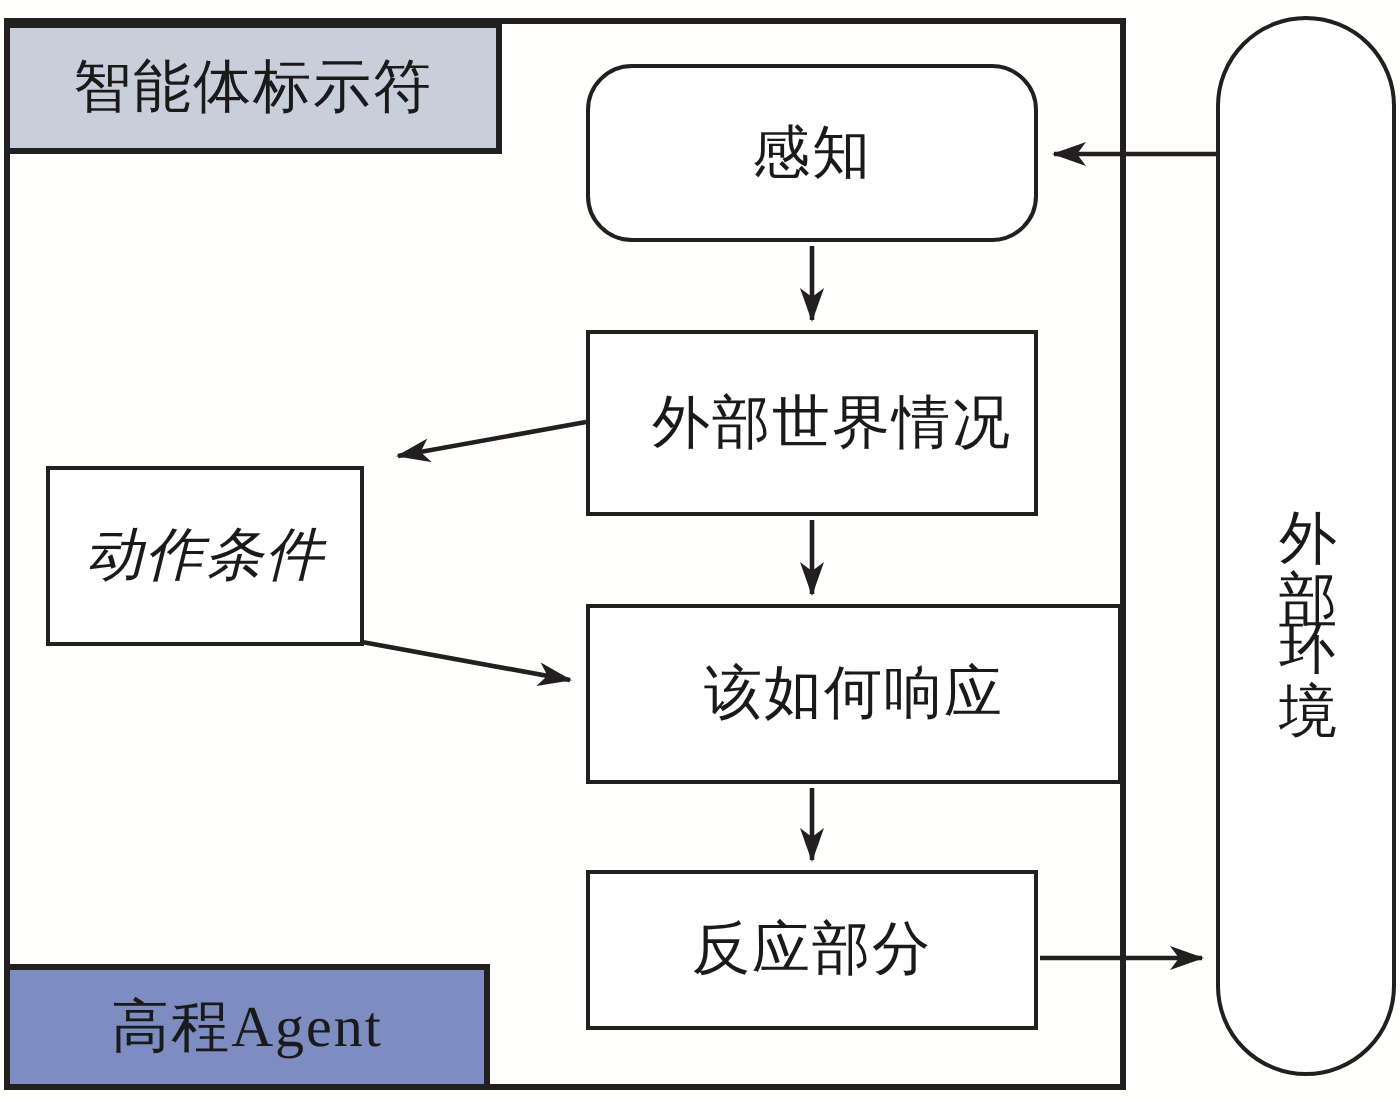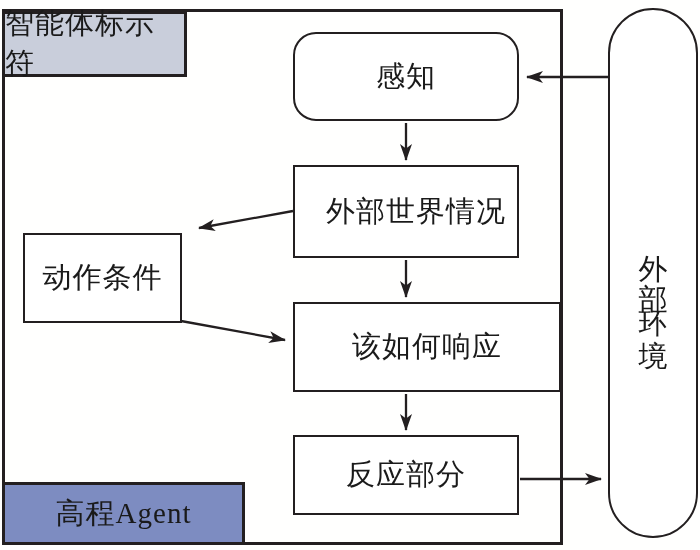--- a/index.html
+++ b/index.html
@@ -38,33 +38,33 @@
     display:flex;
     align-items:center;
     justify-content:center;
     font-size:29px;
     letter-spacing:1px;
     box-sizing:border-box;
     z-index:4;
   }
   .agent-id{
     left:2px;top:11px;
-    width:185px;height:66px;
+    width:249px;height:66px;
     background:#c9cedb;
   }
   .agent-type{
     left:2px;top:482px;
     width:243px;height:63px;
     background:#7d8cc1;
   }
   .node-perception{left:293px;top:32px;width:226px;height:89px;border-radius:23px;}
   .node-world{left:293px;top:165px;width:226px;height:93px;padding-left:20px;}
   .node-respond{left:293px;top:302px;width:268px;height:90px;}
   .node-reaction{left:293px;top:435px;width:226px;height:80px;}
-  .node-action{left:23px;top:233px;width:159px;height:90px;}
+  .node-action{left:23px;top:233px;width:159px;height:90px;font-style:italic;}
   .stadium{
     position:absolute;
     left:608px;top:8px;
     width:90px;height:530px;
     border:2.5px solid #231f20;
     border-radius:46px;
     box-sizing:border-box;
     background:#ffffff;
     display:flex;
     align-items:center;

